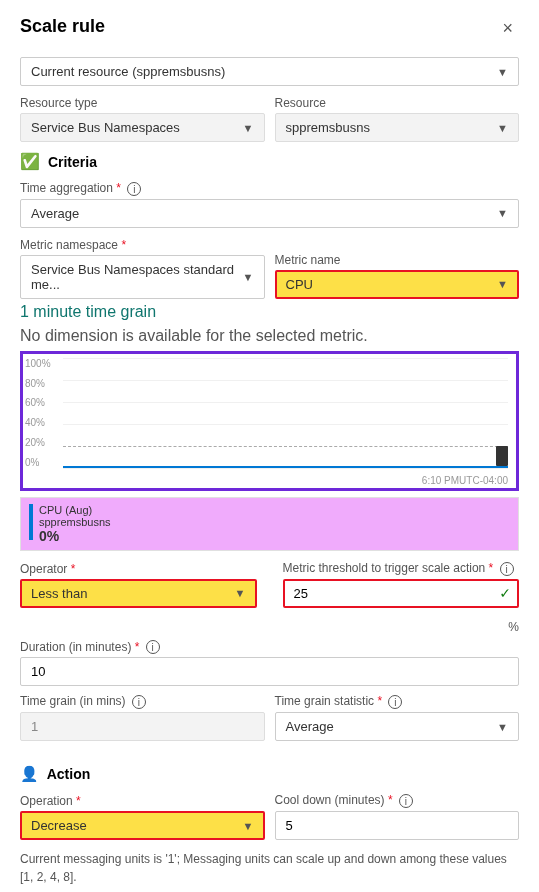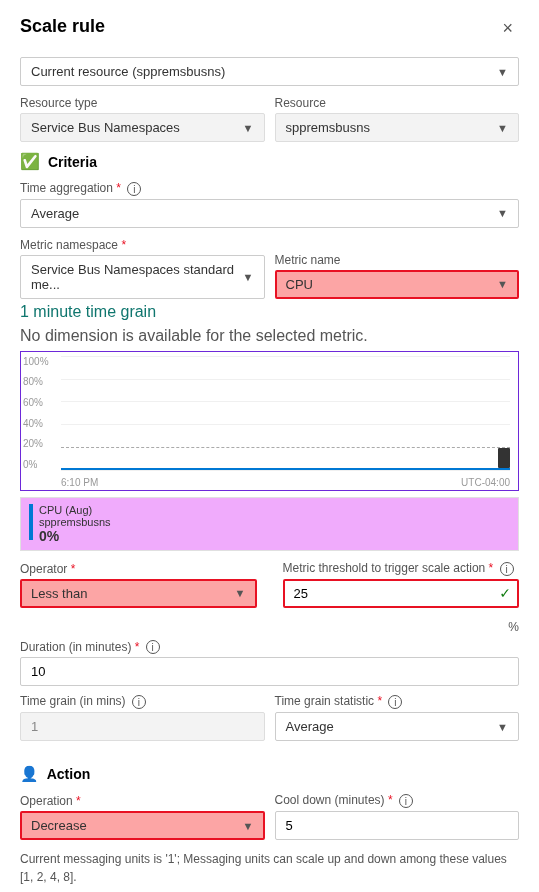--- a/index.html
+++ b/index.html
@@ -132,40 +132,40 @@
     .metric-ns {
       flex: 1;
     }
     .metric-name {
       flex: 1;
     }
     .dropdown-red-border {
       border: 2px solid #e81123;
       border-radius: 2px;
       padding: 5px 9px;
-      background: #fca5a5;
+      background: #fde047;
       display: flex;
       justify-content: space-between;
       align-items: center;
       cursor: pointer;
       width: 100%;
     }
     .time-grain-label {
       text-align: left;
       color: #0f766e;
       font-size: 16px;
       margin-bottom: 6px;
     }
     .no-dimension-msg {
       font-size: 16px;
       color: #555;
       margin-bottom: 6px;
     }
     .chart-area {
-      border: 1px solid #6d28d9;
+      border: 3px solid #6d28d9;
       background: #fff;
       height: 140px;
       margin-bottom: 6px;
       position: relative;
       padding: 12px 8px 20px 40px;
     }
     .chart-y-labels {
       position: absolute;
       left: 2px;
       top: 4px;
@@ -196,21 +196,21 @@
       left: 0;
       right: 0;
       border-top: 1.5px dashed #aaa;
     }
     .chart-bottom {
       position: absolute;
       bottom: 2px;
       left: 40px;
       right: 8px;
       display: flex;
-      justify-content: space-between;
+      justify-content: flex-end;
       font-size: 10px;
       color: #999;
     }
     .chart-blue-line {
       position: absolute;
       bottom: 20px;
       left: 40px;
       right: 8px;
       border-bottom: 2px solid #0078d4;
       height: 0;

